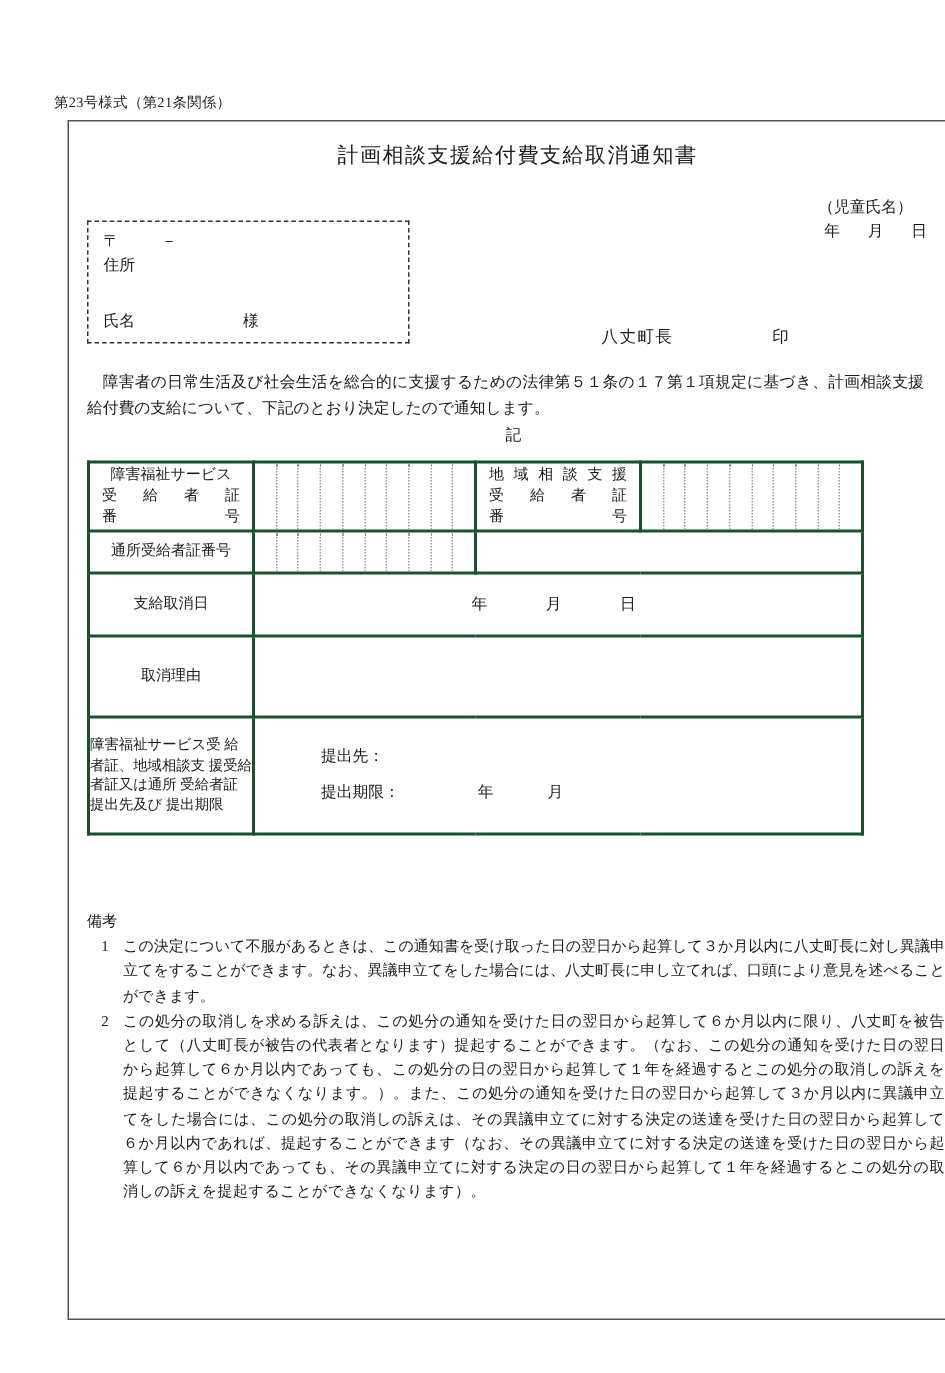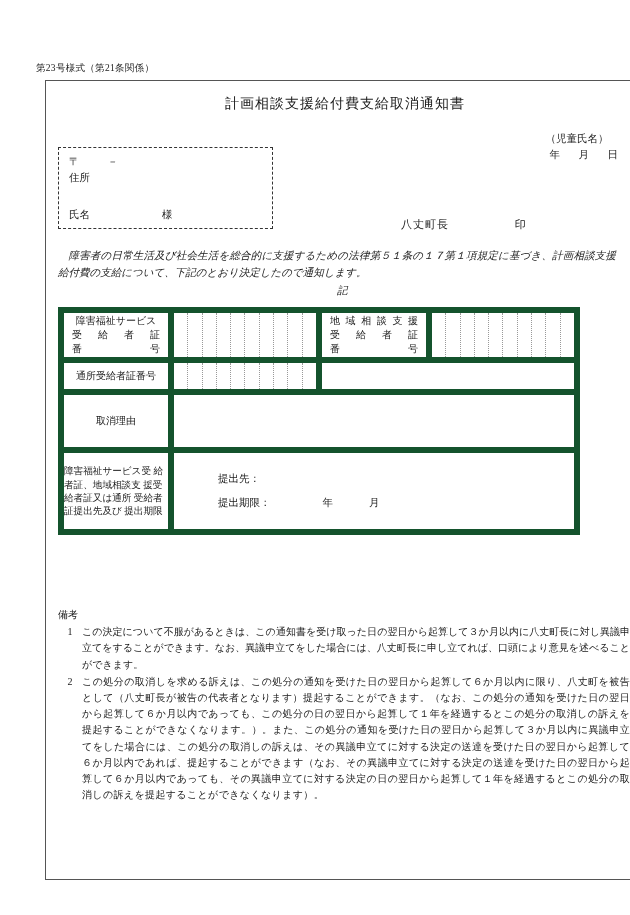--- a/index.html
+++ b/index.html
@@ -92,41 +92,40 @@
   .issuer .seal { margin-left: 62px; }
 
   .lead {
     position: absolute;
     left: 12px;
     right: 28px;
     top: 152px;
     font-size: 10.5px;
     line-height: 1.65;
     text-align: justify;
-    font-style: italic;
   }
   .lead p { margin: 0; text-indent: 1em; }
   .kiji {
     text-align: center;
     font-size: 10.5px;
     margin-top: 2px;
     text-indent: 0;
   }
 
   table.grid {
     position: absolute;
     left: 12px;
     top: 212px;
     width: 516px;
     border-collapse: collapse;
     table-layout: fixed;
     font-size: 10px;
   }
   table.grid td {
-    border: 6px solid #14532d;
+    border: 2px solid #14532d;
     padding: 0;
     vertical-align: middle;
   }
   .lbl {
     text-align: center;
     line-height: 1.42;
     padding: 3px 2px;
   }
   .lbl .spread {
     display: block;
@@ -312,20 +311,24 @@
                   <span></span>
                   <span></span>
                   <span></span>
                   <span></span>
               </div>
             </td>
             <td colspan="2"></td>
           </tr>
 
 
+          <tr>
+            <td class="lbl cell-h40">支給取消日</td>
+            <td colspan="3" class="ymd-center">年　　月　　日</td>
+          </tr>
 
           <tr>
             <td class="lbl cell-h52">取消理由</td>
             <td colspan="3"></td>
           </tr>
 
           <tr>
             <td class="lbl-left cell-h76">
               <span class="plain">障害福祉サービス受</span>
               <span class="plain">給者証、地域相談支</span>

